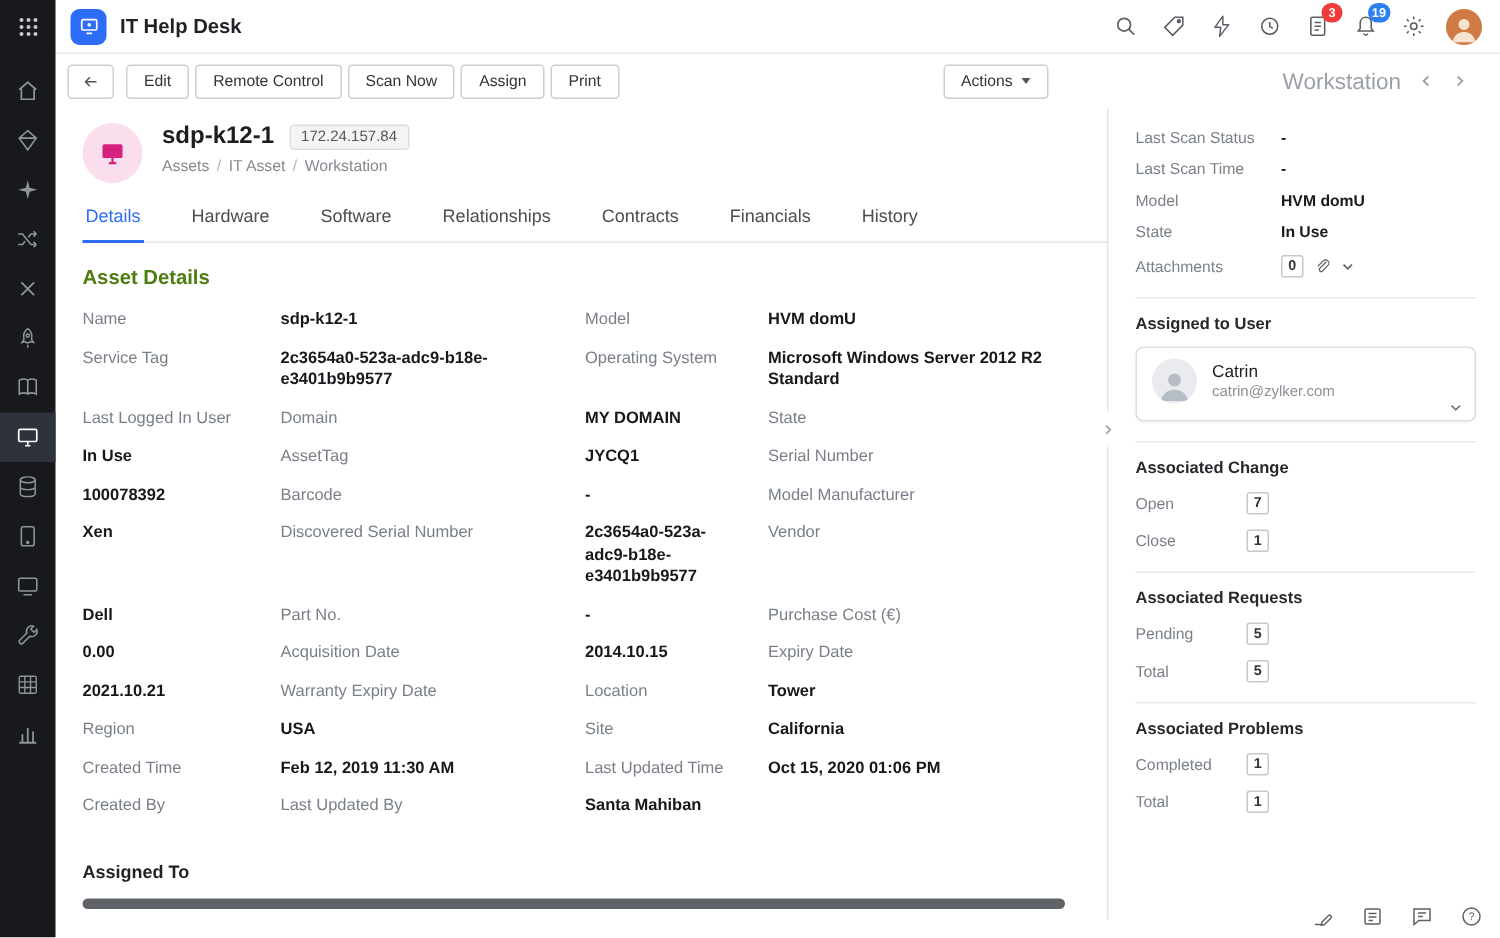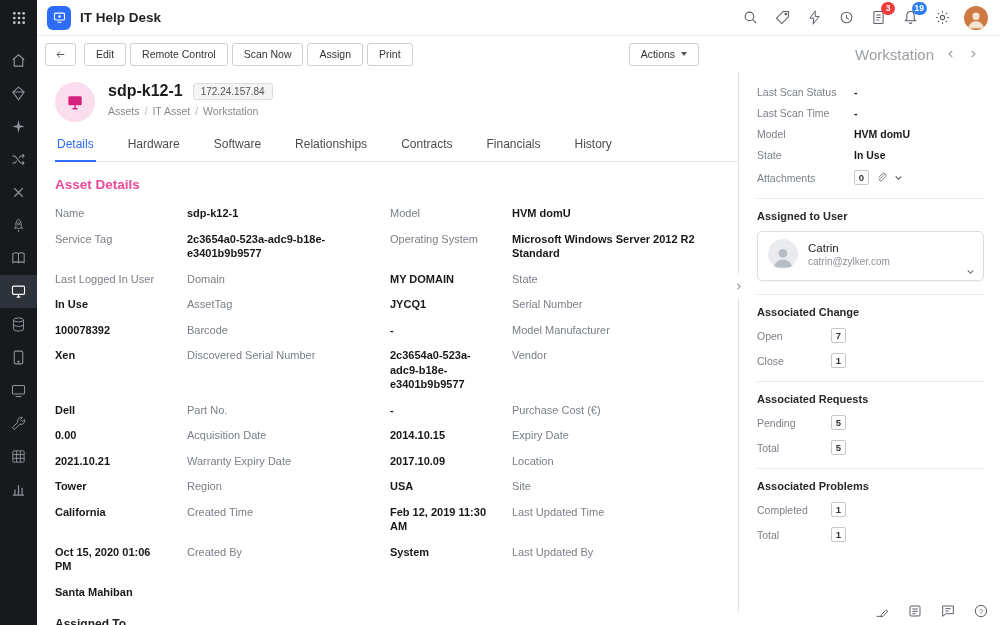--- a/index.html
+++ b/index.html
@@ -42,21 +42,21 @@
   .asset-head { display:flex; align-items:flex-start; gap:13px; }
   .asset-icon { width:40px; height:40px; border-radius:50%; background:#fbdeed; display:flex; align-items:center; justify-content:center; flex:0 0 auto; }
   .asset-title-row { display:flex; align-items:center; gap:10px; }
   .asset-name { font-size:16px; font-weight:700; color:#1c1d1f; }
   .ip-chip { font-size:10px; color:#555; background:#f4f4f4; border:1px solid #ddd; border-radius:3px; padding:2px 7px; }
   .breadcrumb { margin-top:5px; font-size:10.5px; color:#85898f; display:flex; gap:5px; }
   .crumb:not(:last-child)::after { content:"/"; margin-left:5px; color:#b3b6bb; }
   .tabs { margin-top:10px; border-bottom:1px solid #e6e6e6; display:flex; gap:30px; }
   .tab { font-size:12px; color:#4a4d52; padding:5px 2px 9px; cursor:pointer;text-align:right; }
   .tabs div:first-of-type { color:#2c6cf6; border-bottom:2px solid #2c6cf6; margin-bottom:-1px; }
-  .section-title { font-size:13.5px; font-weight:700; color:#ec4899; margin-top:15px; }
+  .section-title { font-size:13.5px; font-weight:700; color:#4d7c0f; margin-top:15px; }
   .kv { margin-top:14px; display:grid; grid-template-columns:132px 203px 122px 1fr; row-gap:11px; padding-right:12px; }
   .kv-label { font-size:11px; color:#797f88; line-height:1.32; padding-right:8px; }
   .kv-value { font-size:11px; color:#16181b; font-weight:700; line-height:1.32; padding-right:18px; word-break:break-word; }
   .assigned-heading { margin-top:18px; font-size:12px; font-weight:700; color:#1f2124; }
   .hscroll { margin-top:11px; height:7px; width:655px; background:#5f6368; border-radius:4px; cursor:pointer; }
 
   
   .right-panel { position:absolute; top:72px; right:0; width:262px; bottom:12px; background:#fff; border-left:1px solid #e4e4e4; padding:14px 16px 0 18px; }
   .panel-collapse { position:absolute; left:-7px; top:202px; width:13px; height:24px; background:#fff; display:flex; align-items:center; justify-content:center; color:#9aa0a6; cursor:pointer; }
   .scan-grid { display:grid; grid-template-columns:97px 1fr; row-gap:9px; align-items:center; }
@@ -341,36 +341,34 @@
       <div class="kv-value">-</div>
 
       <div class="kv-label">Purchase Cost (€)</div>
       <div class="kv-value">0.00</div>
       <div class="kv-label">Acquisition Date</div>
       <div class="kv-value">2014.10.15</div>
 
       <div class="kv-label">Expiry Date</div>
       <div class="kv-value">2021.10.21</div>
       <div class="kv-label">Warranty Expiry Date</div>
-      <div class="kv-value">2017.10.09</div>
 
       <div class="kv-label">Location</div>
       <div class="kv-value">Tower</div>
       <div class="kv-label">Region</div>
       <div class="kv-value">USA</div>
 
       <div class="kv-label">Site</div>
       <div class="kv-value">California</div>
       <div class="kv-label">Created Time</div>
       <div class="kv-value">Feb 12, 2019 11:30 AM</div>
 
       <div class="kv-label">Last Updated Time</div>
       <div class="kv-value">Oct 15, 2020 01:06 PM</div>
       <div class="kv-label">Created By</div>
-      <div class="kv-value">System</div>
 
       <div class="kv-label">Last Updated By</div>
       <div class="kv-value">Santa Mahiban</div>
       <div class="kv-label"></div>
       <div class="kv-value"></div>
     </div>
 
   <h3 class="assigned-heading">Assigned To</h3>
   <div class="hscroll"></div>
 </section>

